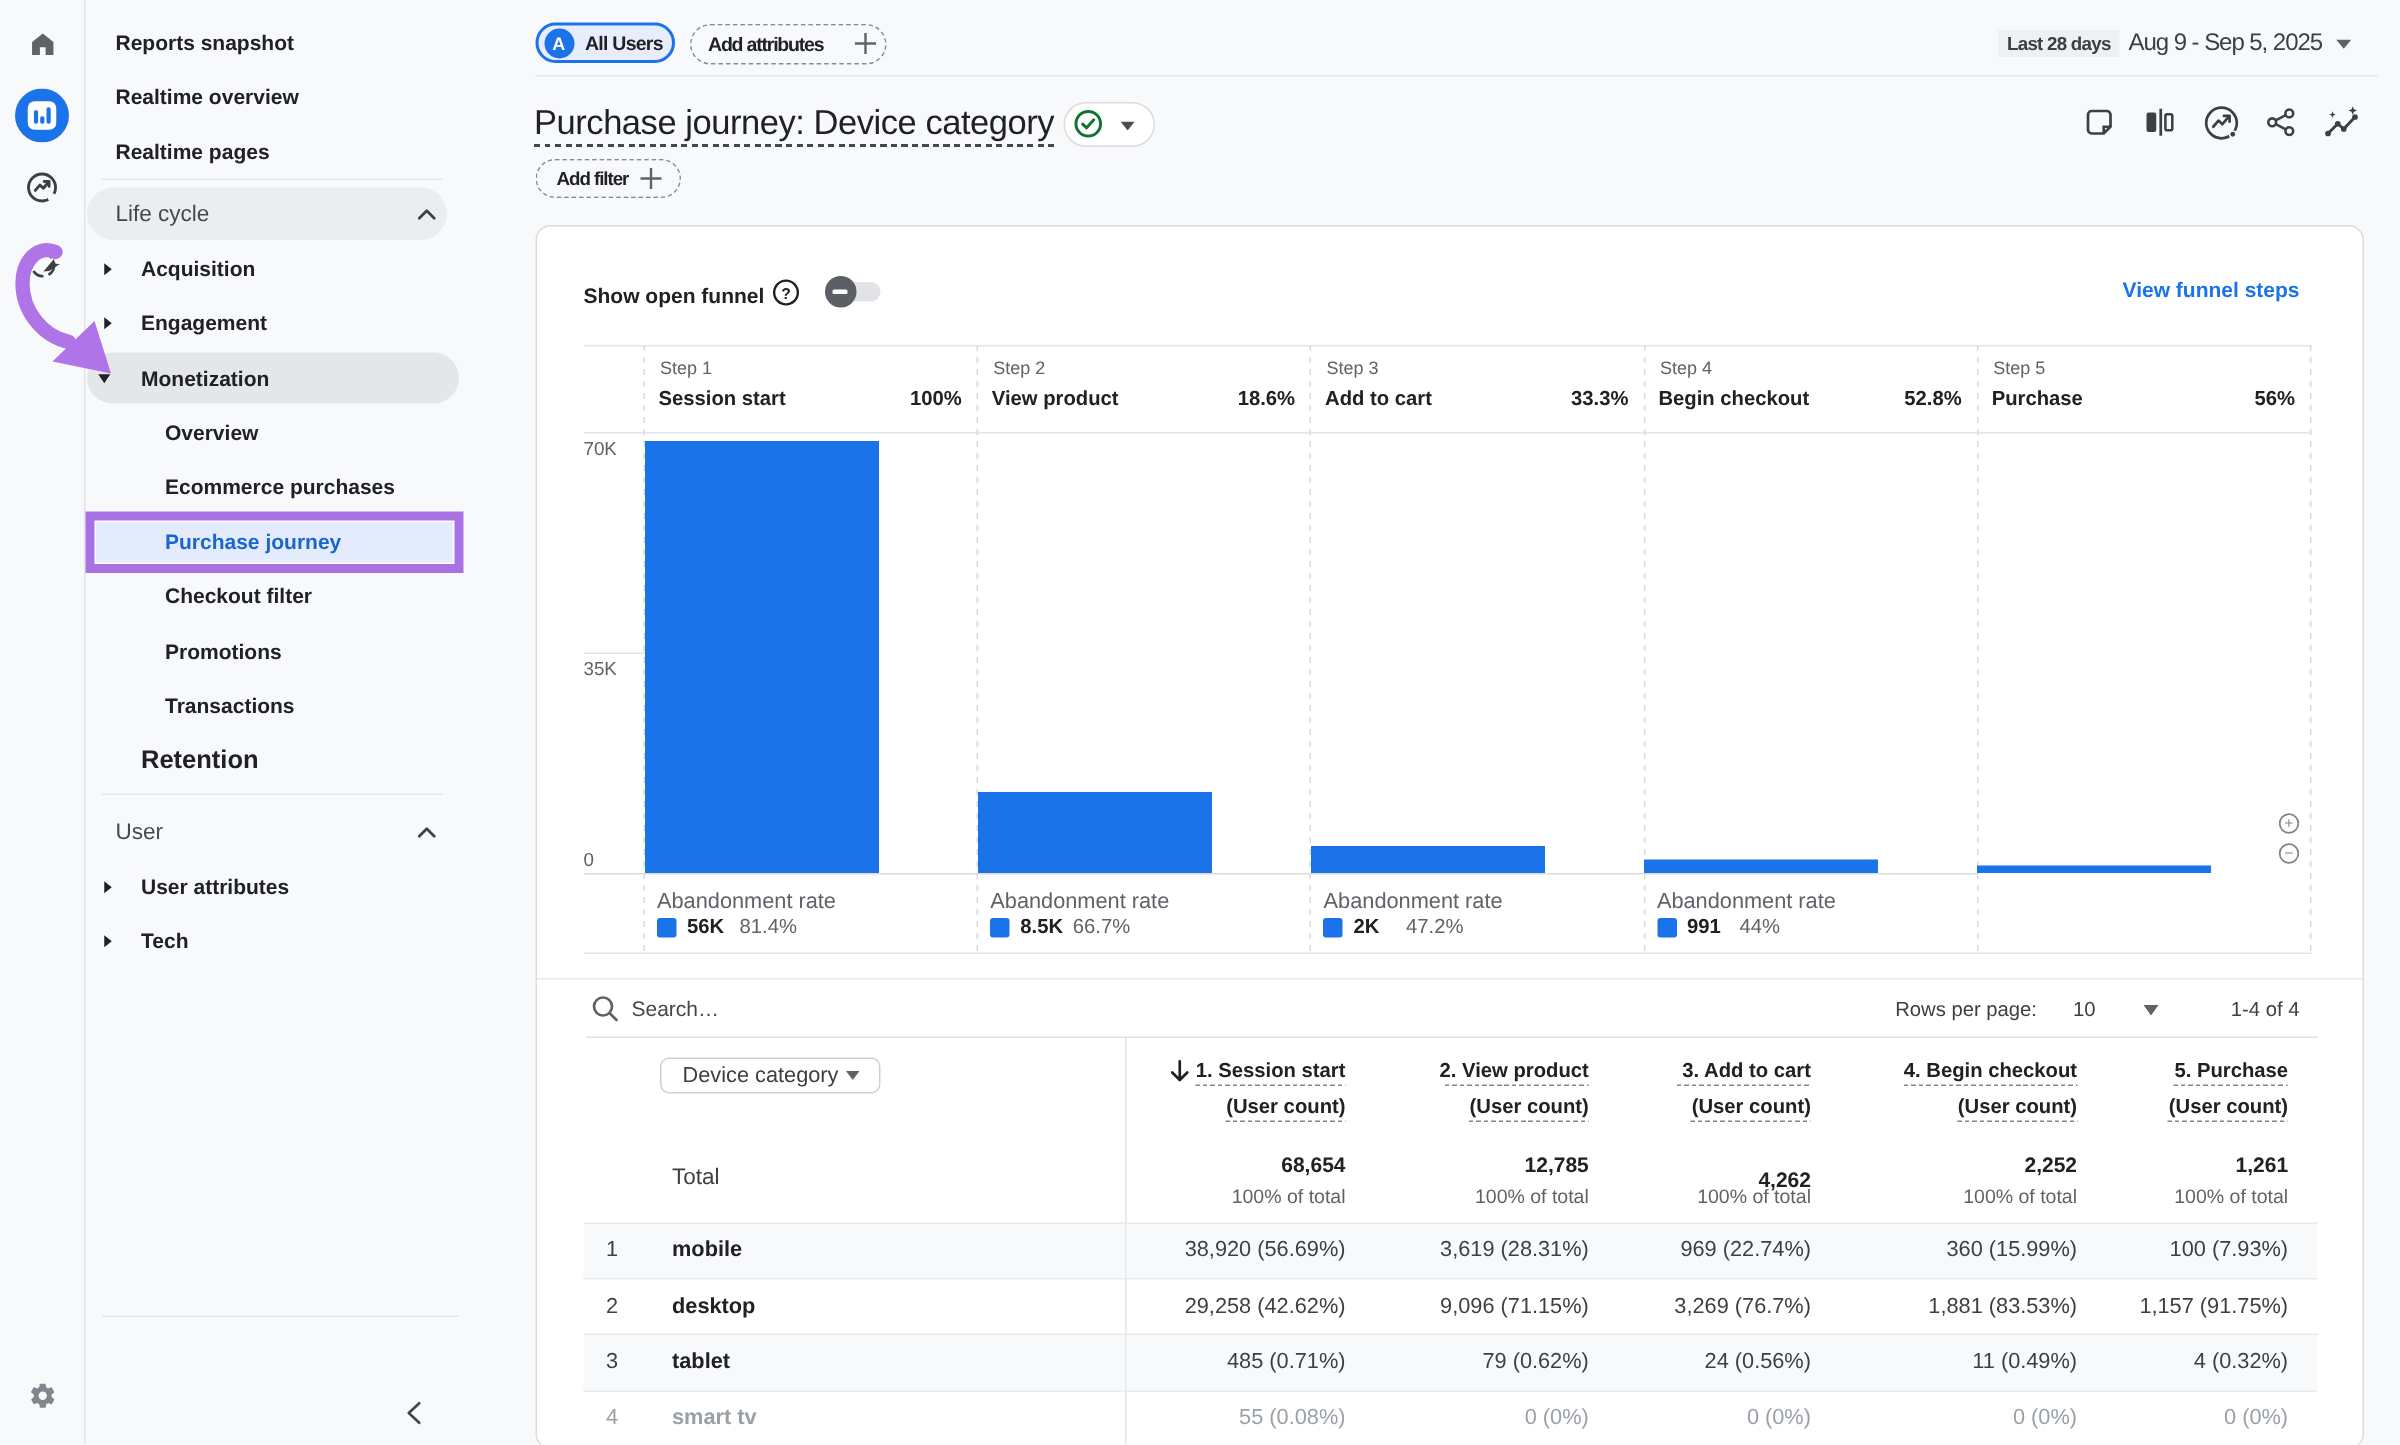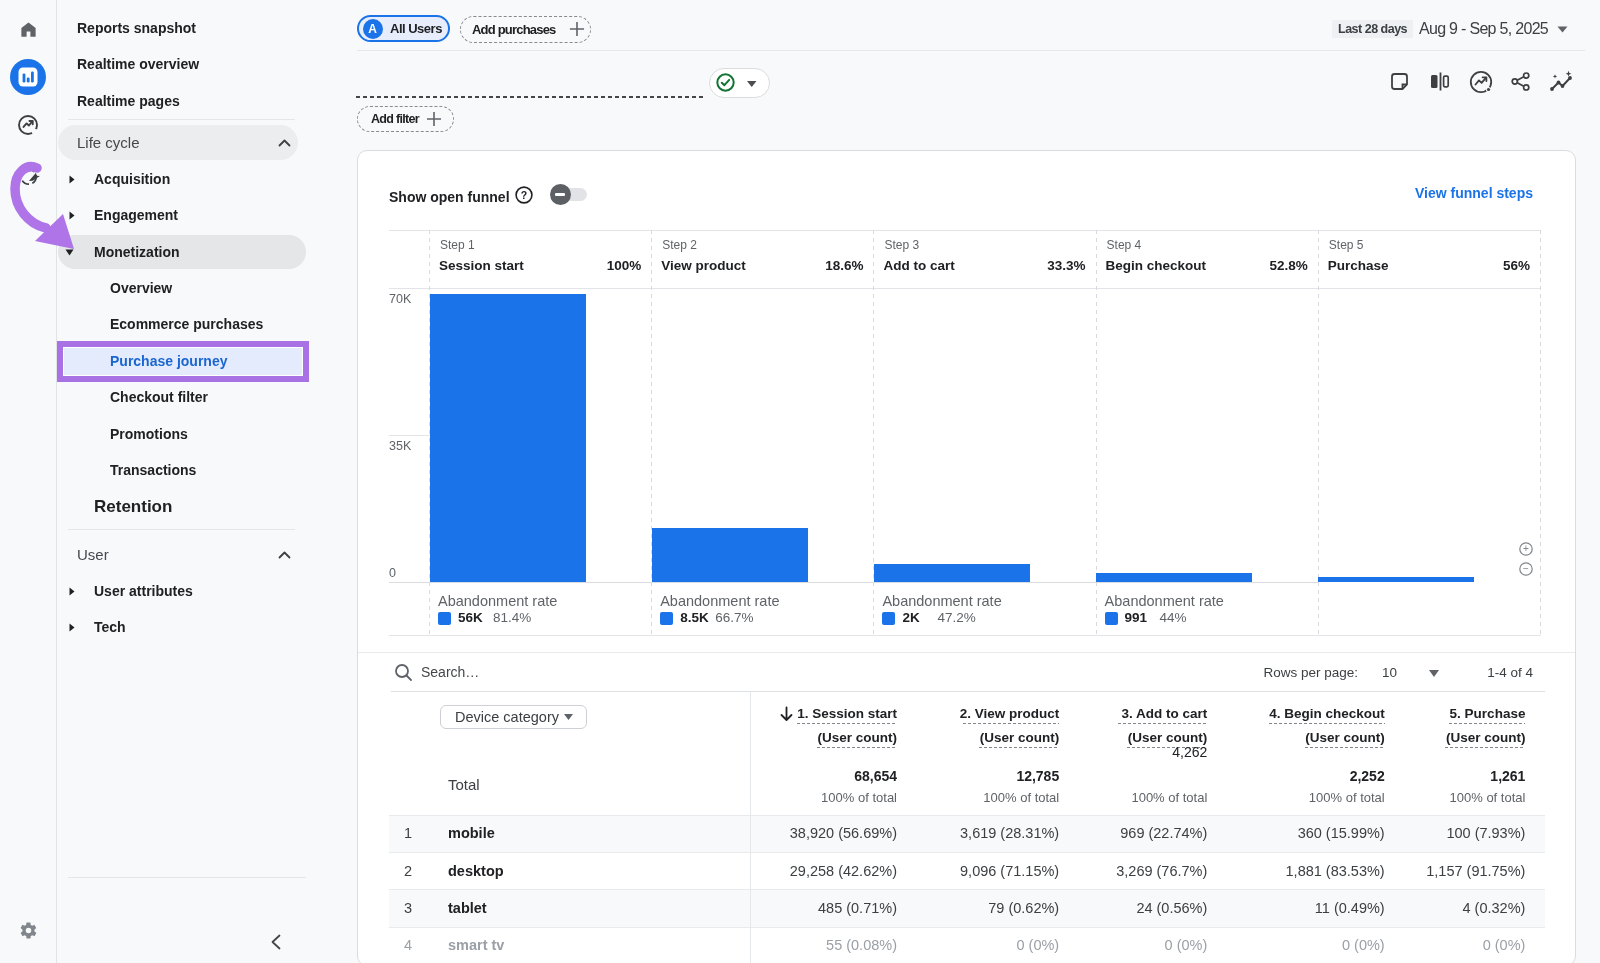--- a/index.html
+++ b/index.html
@@ -83,31 +83,32 @@
 <path d="M8.5 1.5 1.5 8l7 6.5" fill="none" stroke="#44474a" stroke-width="1.8" stroke-linecap="round" stroke-linejoin="round"></path>
     </svg>
 <svg class="a" style="left:0px;top:150px" width="90" height="115" viewBox="0 0 90 115">
 <path d="M37 18 C 26 13, 15 23, 15 39 C 15 57, 28 74, 46 78" fill="none" stroke="#ae74e8" stroke-width="9.5" stroke-linecap="round"></path>
 <path d="M63 64 L74 99 L35 91 Z" fill="#ae74e8"></path>
 </svg>
 <div class="a" style="left:357px;top:15px;width:93px;height:27px;border:2px solid #1a73e8;border-radius:15px;background:#e8edfb;box-sizing:border-box;"></div>
 <div class="a" style="left:362.5px;top:18.5px;width:20px;height:20px;border-radius:50%;background:#1a73e8;color:#fff;font-size:12px;font-weight:700;text-align:center;line-height:20px;">A</div>
 <div class="a" style="top:19.5px;height:18px;line-height:18px;font-size:13px;color:#202124;font-weight:600;letter-spacing:-0.5px;left:390px;">All Users</div>
 <div class="a" style="left:460px;top:16px;width:131px;height:27px;border:1.5px dashed #878b8f;border-radius:14px;box-sizing:border-box;"></div>
-<div class="a" style="top:20.5px;height:18px;line-height:18px;font-size:13px;color:#202124;font-weight:600;letter-spacing:-0.8px;left:472px;">Add purchases</div>
+<div class="a" style="top:20.5px;height:18px;line-height:18px;font-size:13px;color:#202124;font-weight:600;letter-spacing:-0.8px;left:472px;">Add attributes</div>
 <svg class="a" style="left:569px;top:21px" width="16" height="16" viewBox="0 0 17 17">
 <path d="M8.5 1v15M1 8.5h15" stroke="#5f6368" stroke-width="1.7"></path>
     </svg>
 <div class="a" style="left:1332px;top:20px;width:81px;height:18px;background:#eef0f3;"></div>
 <div class="a" style="top:20.5px;height:17px;line-height:17px;font-size:12.5px;color:#3c4043;font-weight:700;letter-spacing:-0.5px;left:1338px;">Last 28 days</div>
 <div class="a" style="top:17.5px;height:22px;line-height:22px;font-size:16px;color:#3c4043;font-weight:400;letter-spacing:-0.7px;left:1419px;">Aug 9 - Sep 5, 2025</div>
 <svg class="a" style="left:1557px;top:26px" width="11" height="7" viewBox="0 0 11 7">
       <path fill="#5f6368" d="M0.5 0.5h10L5.5 6.5Z"></path>
     </svg>
 <div class="a" style="left:357px;top:50px;width:1228px;height:1px;background:#e5e7ea;"></div>
+<div class="a" style="top:65.5px;height:31px;line-height:31px;font-size:23px;color:#202124;font-weight:400;letter-spacing:-0.3px;left:356px;">Purchase journey: Device category</div>
 <div class="a" style="left:356px;top:96px;width:348px;height:1.8px;background:repeating-linear-gradient(90deg,#44474a 0 4px,transparent 4px 7px);"></div>
 <div class="a" style="left:708.5px;top:67.5px;width:61px;height:30px;border:1px solid #dadce0;border-radius:15px;background:#fff;box-sizing:border-box;"></div>
 <svg class="a" style="left:716px;top:73px" width="19" height="19" viewBox="0 0 19 19">
 <circle cx="9.5" cy="9.5" r="8.2" fill="none" stroke="#137333" stroke-width="2"></circle>
 <path d="M5.8 9.7 8.4 12.2 13.2 6.9" fill="none" stroke="#137333" stroke-width="2" stroke-linecap="round" stroke-linejoin="round"></path>
 </svg>
 <svg class="a" style="left:747px;top:80.5px" width="9.5" height="6" viewBox="0 0 9.5 6">
       <path fill="#4a4d51" d="M0 0h9.5L4.75 6Z"></path>
     </svg>
 <div class="a" style="left:357px;top:106px;width:97px;height:26px;border:1.5px dashed #878b8f;border-radius:13px;box-sizing:border-box;"></div>
@@ -254,21 +255,21 @@
 <div class="a" style="left:1304.7px;top:746.5px;width:80.0px;height:1px;background:repeating-linear-gradient(90deg,#80868b 0 3px,transparent 3px 5px);"></div>
 <div class="a" style="left:1445.4px;top:746.5px;width:80.0px;height:1px;background:repeating-linear-gradient(90deg,#80868b 0 3px,transparent 3px 5px);"></div>
 <svg class="a" style="left:779px;top:706px" width="15" height="16" viewBox="0 0 15 16">
 <path d="M7.5 1.5v12M2.5 9 7.5 14 12.5 9" fill="none" stroke="#202124" stroke-width="1.8" stroke-linecap="round" stroke-linejoin="round"></path>
     </svg>
 <div class="a" style="top:774.5px;height:20px;line-height:20px;font-size:15px;color:#3c4043;font-weight:400;left:448px;">Total</div>
 <div class="a" style="top:767.0px;height:19px;line-height:19px;font-size:14px;color:#202124;font-weight:700;right:703px;text-align:right;">68,654</div>
 <div class="a" style="top:789.0px;height:18px;line-height:18px;font-size:13px;color:#5f6368;font-weight:400;right:703px;text-align:right;">100% of total</div>
 <div class="a" style="top:767.0px;height:19px;line-height:19px;font-size:14px;color:#202124;font-weight:700;right:540.8px;text-align:right;">12,785</div>
 <div class="a" style="top:789.0px;height:18px;line-height:18px;font-size:13px;color:#5f6368;font-weight:400;right:540.8px;text-align:right;">100% of total</div>
-<div class="a" style="top:743px;height:19px;line-height:19px;font-size:14px;color:#202124;font-weight:400;right:392.70000000000005px;text-align:right;">4,262</div>
+<div class="a" style="top:777px;height:19px;line-height:19px;font-size:14px;color:#202124;font-weight:700;right:392.70000000000005px;text-align:right;">4,262</div>
 <div class="a" style="top:789.0px;height:18px;line-height:18px;font-size:13px;color:#5f6368;font-weight:400;right:392.70000000000005px;text-align:right;">100% of total</div>
 <div class="a" style="top:767.0px;height:19px;line-height:19px;font-size:14px;color:#202124;font-weight:700;right:215.29999999999995px;text-align:right;">2,252</div>
 <div class="a" style="top:789.0px;height:18px;line-height:18px;font-size:13px;color:#5f6368;font-weight:400;right:215.29999999999995px;text-align:right;">100% of total</div>
 <div class="a" style="top:767.0px;height:19px;line-height:19px;font-size:14px;color:#202124;font-weight:700;right:74.59999999999991px;text-align:right;">1,261</div>
 <div class="a" style="top:789.0px;height:18px;line-height:18px;font-size:13px;color:#5f6368;font-weight:400;right:74.59999999999991px;text-align:right;">100% of total</div>
 <div class="a" style="left:389px;top:815.6px;width:1156px;height:36.299999999999955px;background:#f8f9fa;"></div>
 <div class="a" style="top:823.2px;height:20px;line-height:20px;font-size:14.5px;color:#3c4043;font-weight:400;left:404px;">1</div>
 <div class="a" style="top:823.2px;height:20px;line-height:20px;font-size:14.5px;color:#202124;font-weight:600;left:448px;">mobile</div>
 <div class="a" style="top:823.2px;height:20px;line-height:20px;font-size:14.5px;color:#3c4043;font-weight:400;right:703px;text-align:right;">38,920 (56.69%)</div>
 <div class="a" style="top:823.2px;height:20px;line-height:20px;font-size:14.5px;color:#3c4043;font-weight:400;right:540.8px;text-align:right;">3,619 (28.31%)</div>

